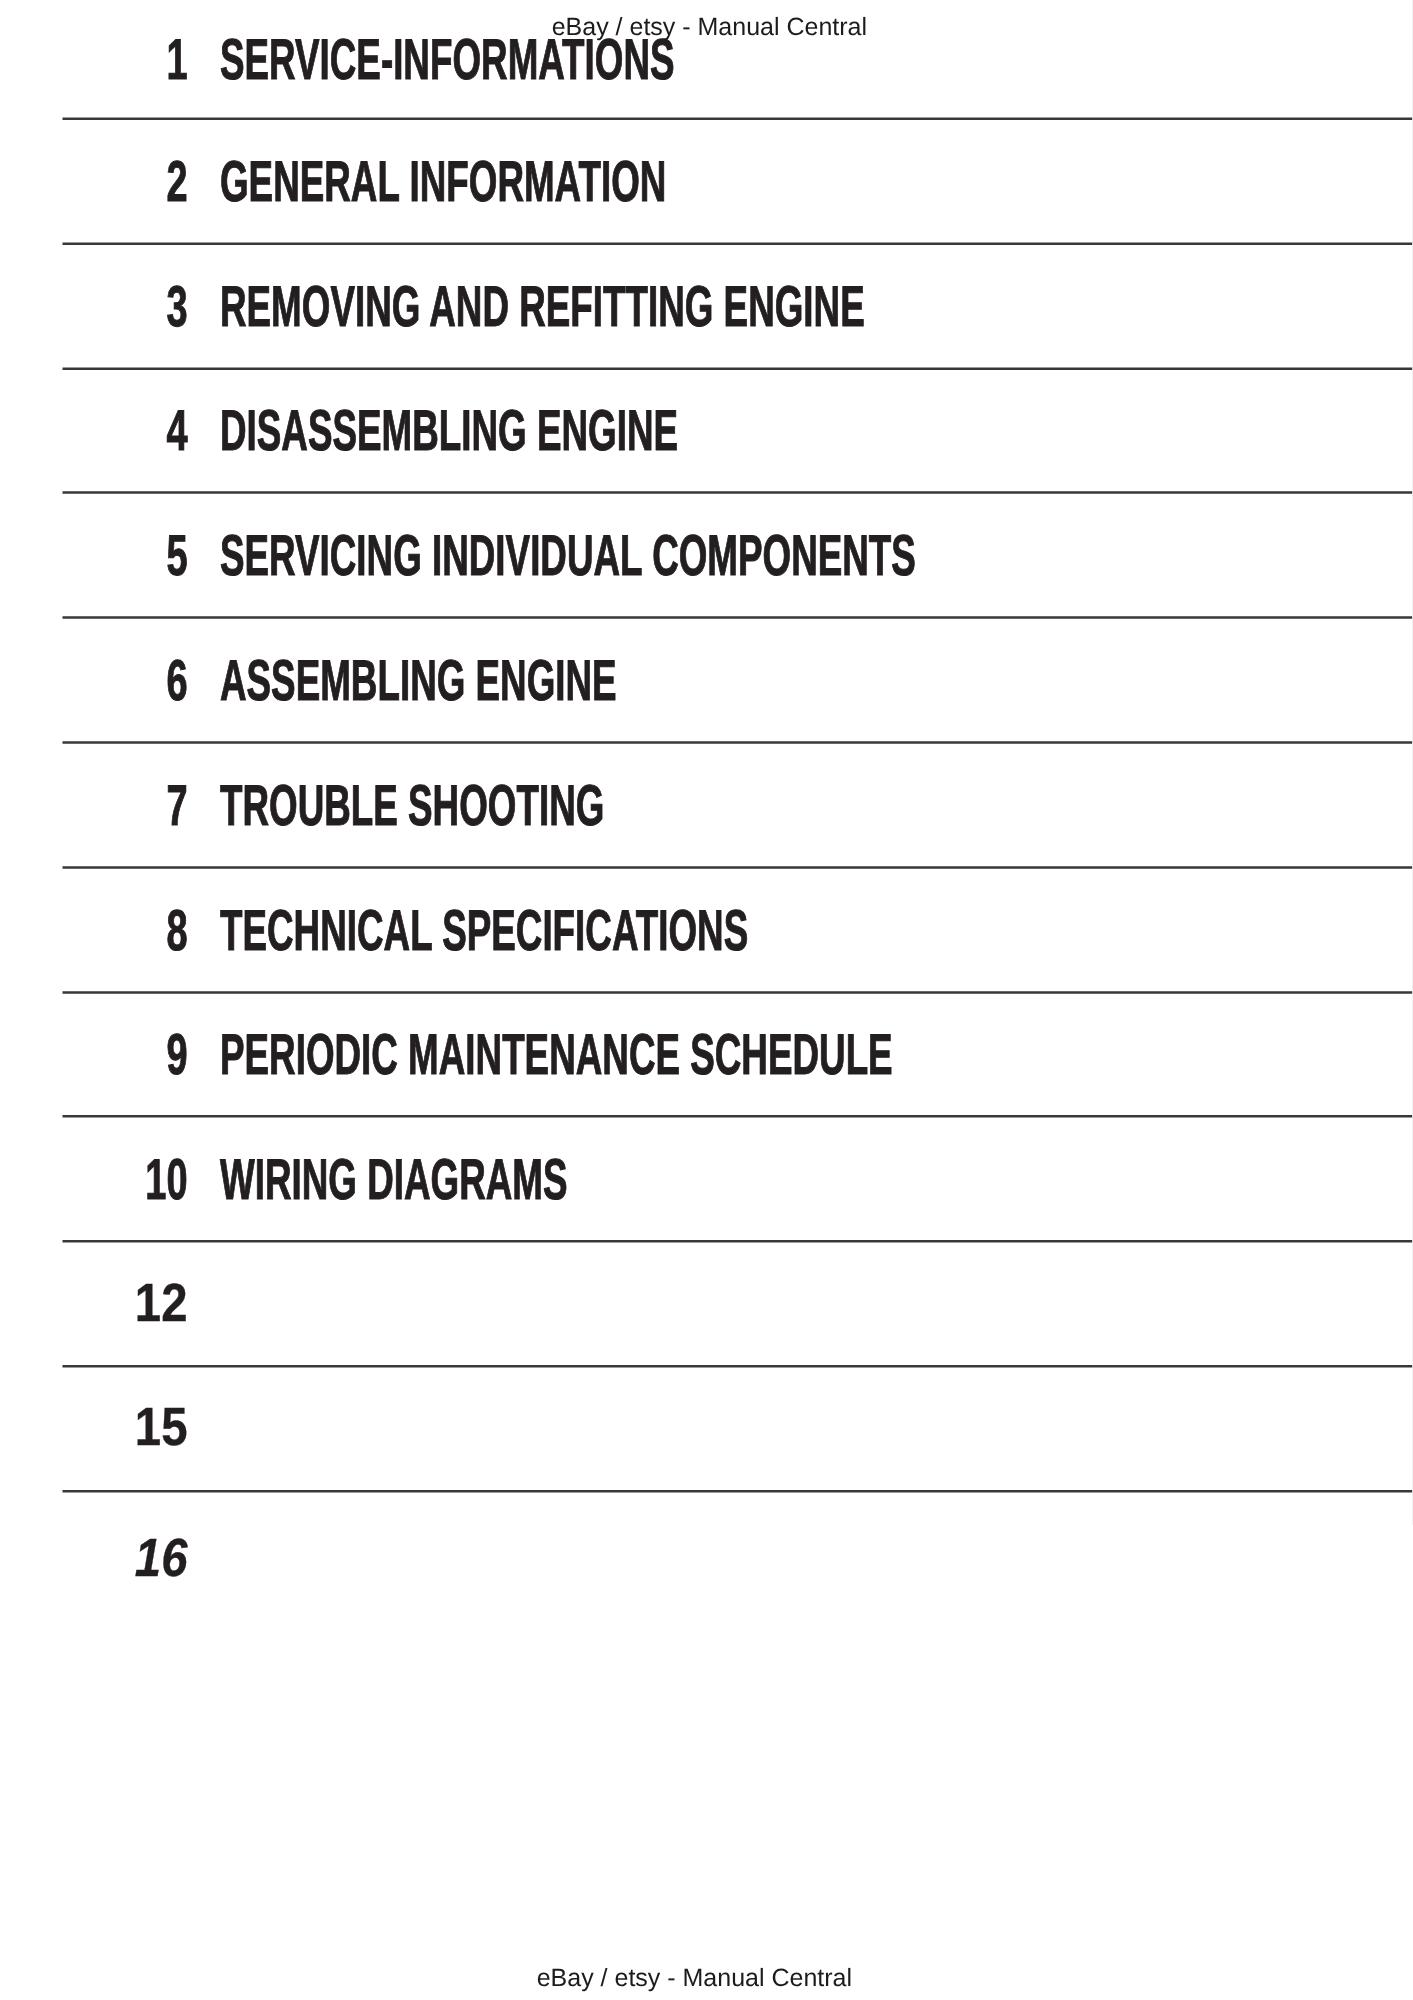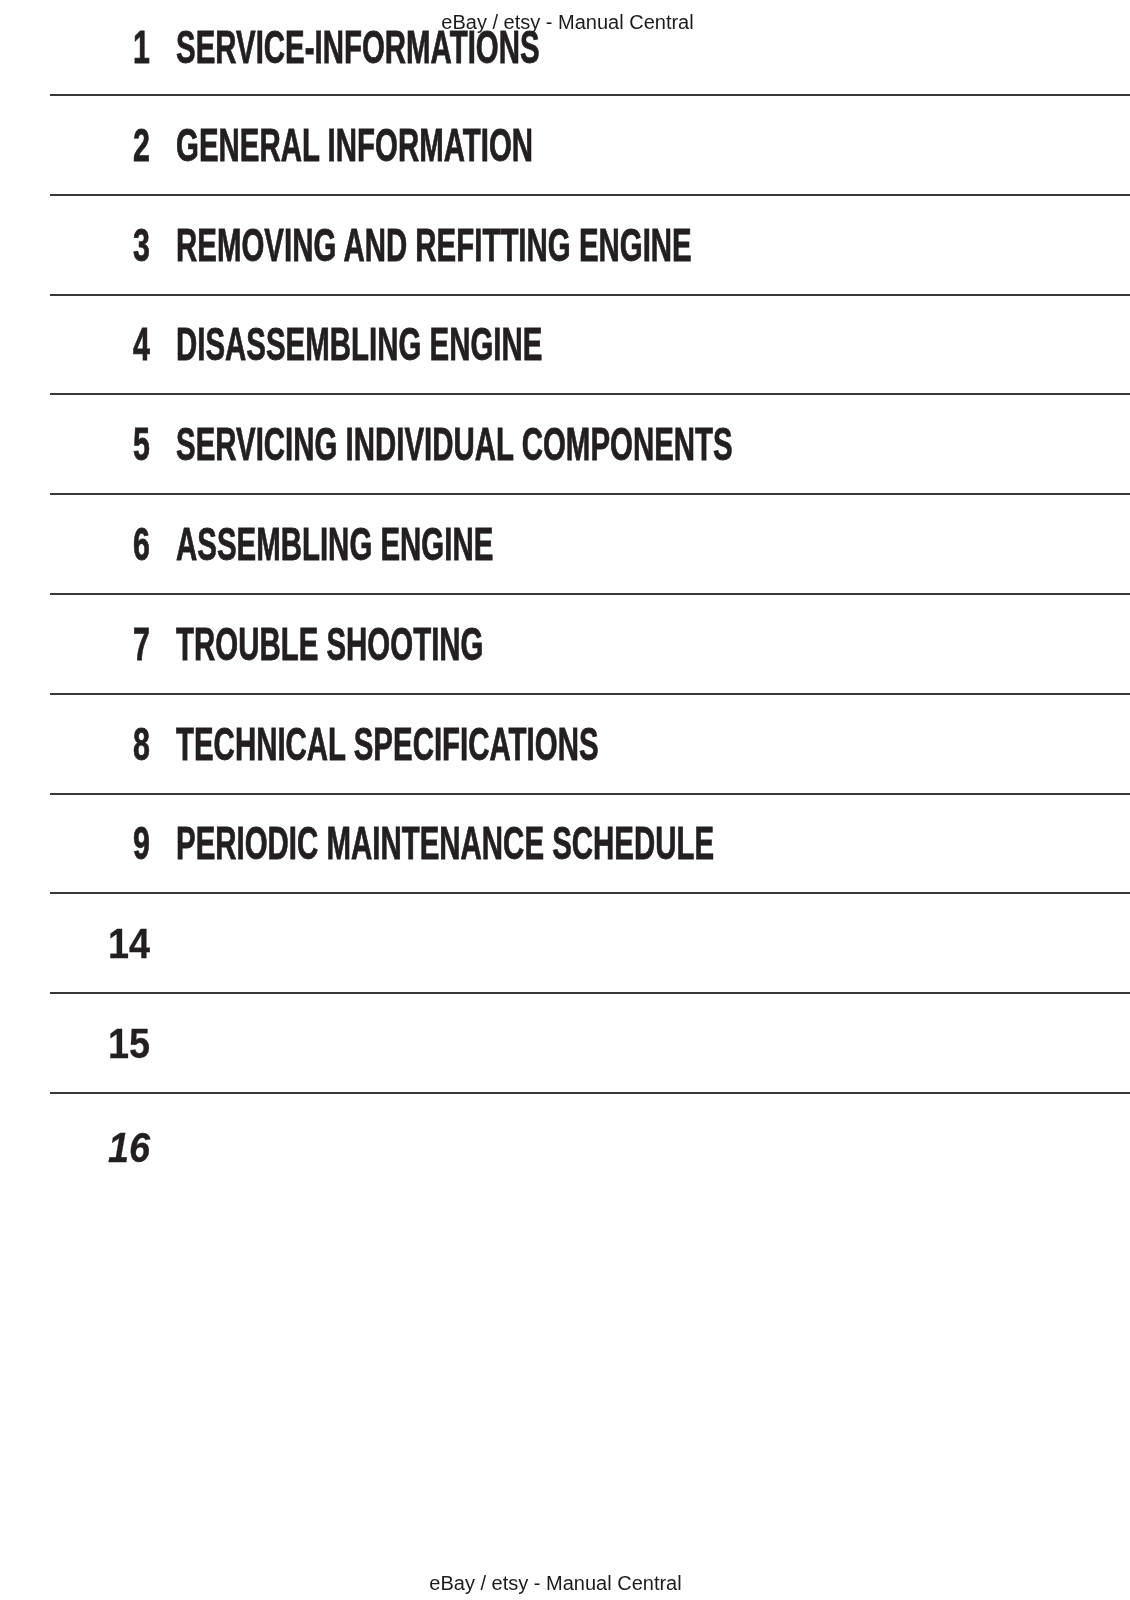--- a/index.html
+++ b/index.html
@@ -116,28 +116,32 @@
     <div class="toc-row">
       <span class="num cond">8</span>
       <span class="title">TECHNICAL SPECIFICATIONS</span>
     </div>
 
     <div class="toc-row">
       <span class="num cond">9</span>
       <span class="title">PERIODIC MAINTENANCE SCHEDULE</span>
     </div>
 
-
-
+    <div class="toc-row">
+      <span class="num cond">10</span>
+      <span class="title">WIRING DIAGRAMS</span>
+    </div>
 
 
     <div class="toc-row">
-      <span class="num reg">14</span>
+      <span class="num reg">12</span>
       <span class="title"></span>
     </div>
+
+
 
     <div class="toc-row">
       <span class="num reg">15</span>
       <span class="title"></span>
     </div>
 
     <div class="toc-row">
       <span class="num reg">16</span>
       <span class="title"></span>
     </div>

